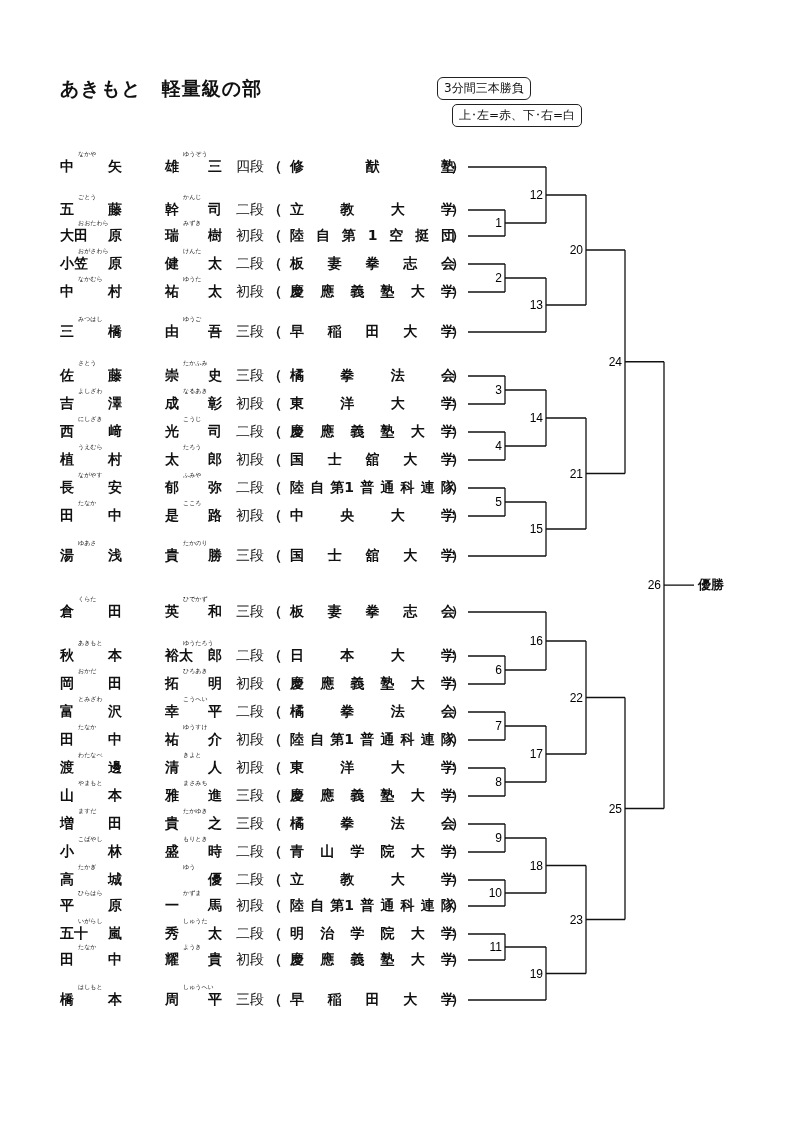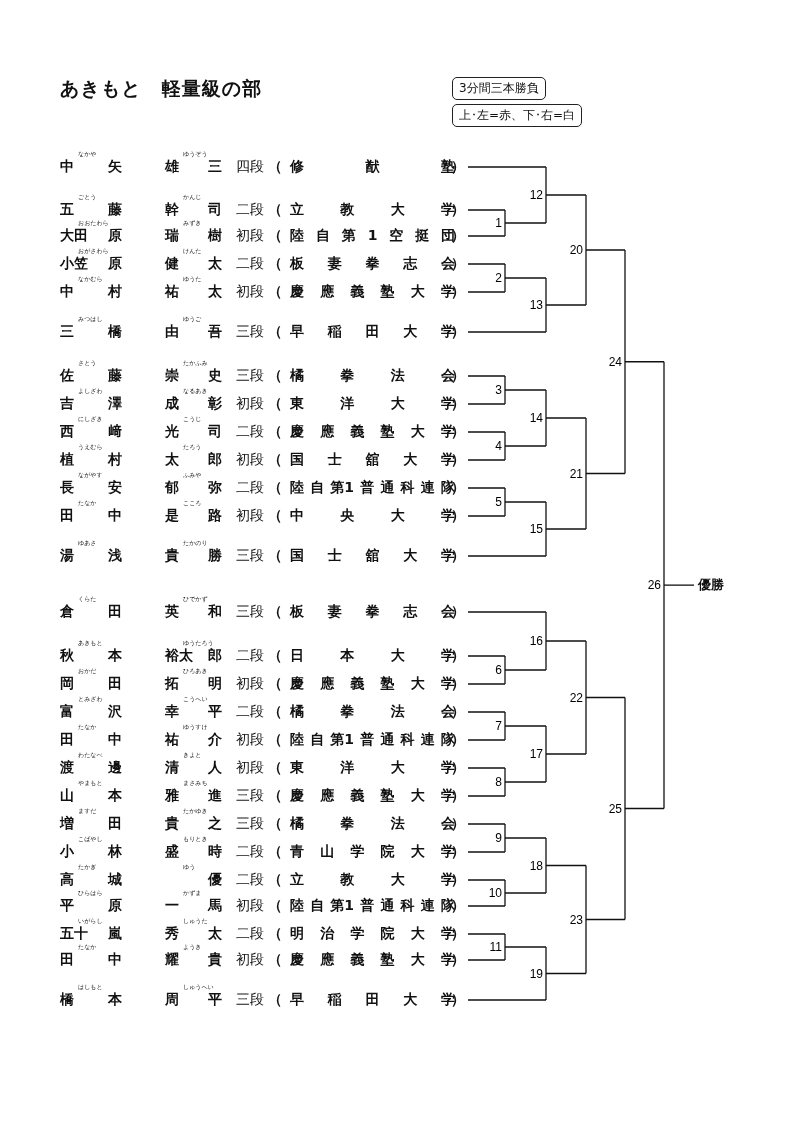--- a/index.html
+++ b/index.html
@@ -1,20 +1,20 @@
 <!DOCTYPE html>
 <html><head>
 <meta charset="utf-8">
 <style>
   html, body { margin:0; padding:0; background:#fff; }
   body { width:800px; height:1131px; position:relative; overflow:hidden;
          font-family:"DejaVu Sans", "Liberation Sans", sans-serif; color:#111; }
   .title { position:absolute; left:60px; top:76px; font-size:19px; font-weight:bold; letter-spacing:1px; }
   .box { position:absolute; border:1.5px solid #222; border-radius:5px; font-size:12px; padding:2px 6px; background:#fff; }
-  #box1 { left:452px; top:77px; }
+  #box1 { left:437px; top:77px;border-radius:6px; }
   #box2 { left:452px; top:104px; }
   .row { position:absolute; left:58px; height:22px; font-size:14px; font-weight:bold; }
   .row span { position:absolute; top:4px; white-space:nowrap; }
   .ruby { position:absolute; font-size:6px; font-weight:normal; top:-4px !important; white-space:nowrap; }
   .org-wrap { position:absolute; left:232px; width:165px; display:flex; justify-content:space-between; top:4px; }
   svg#bracket { position:absolute; left:0; top:0; }
   .num { font-size:12px; font-family:"Liberation Sans", sans-serif; }
   .winner { position:absolute; left:698px; top:574px; font-size:13px; font-weight:bold; }
 </style>
 </head>

